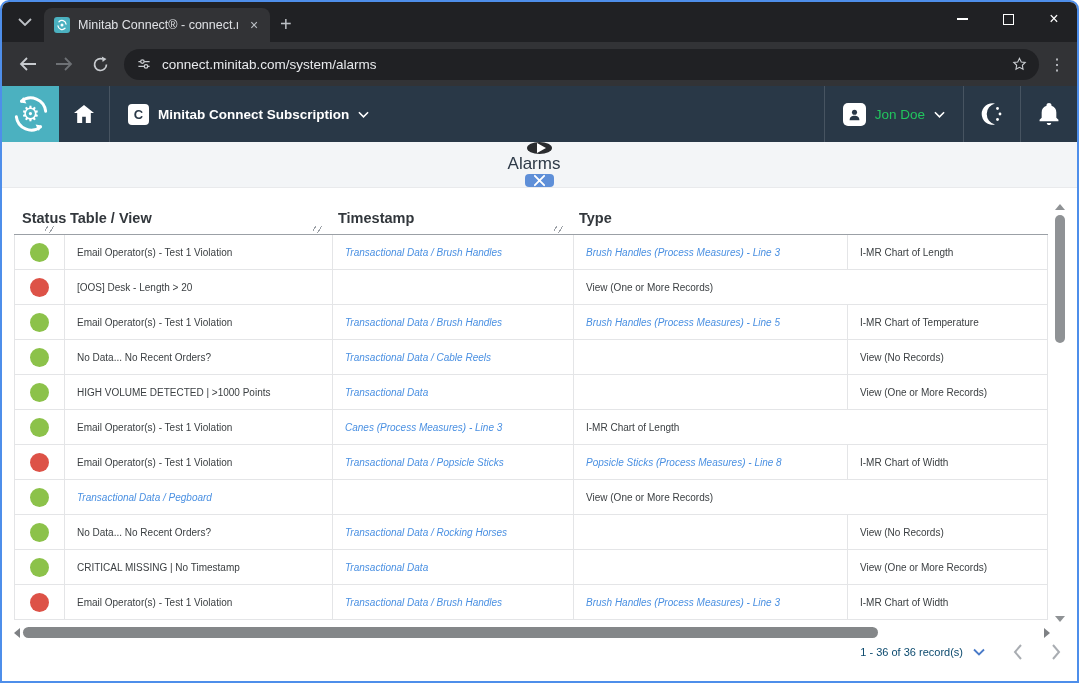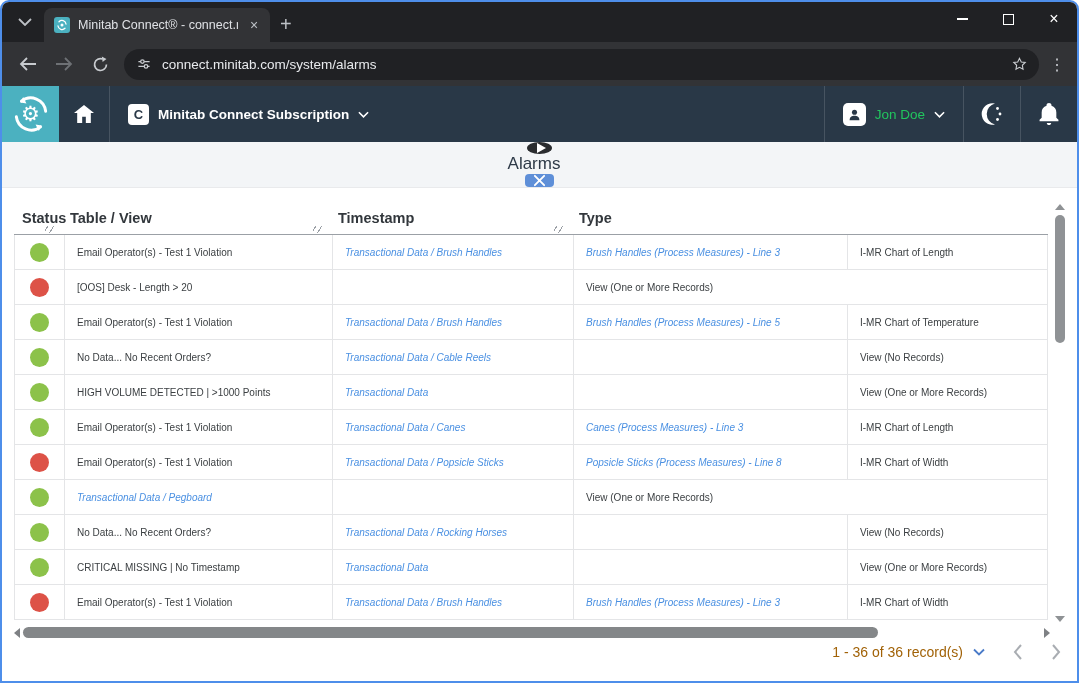--- a/index.html
+++ b/index.html
@@ -68,21 +68,21 @@
   .vscroll { position:absolute; right:11px; top:200px; width:12px; height:422px; }
   .vscroll .arrow-up { position:absolute; top:2px; left:1px; width:0; height:0; border-left:5px solid transparent; border-right:5px solid transparent; border-bottom:6px solid #8F9295; }
   .vscroll .thumb { position:absolute; top:13px; left:1px; width:10px; height:128px; background:#8F9295; border-radius:5px; }
   .vscroll .arrow-dn { position:absolute; bottom:2px; left:1px; width:0; height:0; border-left:5px solid transparent; border-right:5px solid transparent; border-top:6px solid #8F9295; }
   .hscroll { position:absolute; left:12px; top:624px; width:1036px; height:13px; }
   .hscroll .arrow-l { position:absolute; left:0; top:2px; width:0; height:0; border-top:5px solid transparent; border-bottom:5px solid transparent; border-right:6px solid #7E8184; }
   .hscroll .thumb { position:absolute; left:9px; top:1px; width:855px; height:11px; background:#848789; border-radius:6px; }
   .hscroll .arrow-r { position:absolute; right:0; top:2px; width:0; height:0; border-top:5px solid transparent; border-bottom:5px solid transparent; border-left:6px solid #7E8184; }
   
   .pager { position:absolute; right:16px; top:638px; height:24px; display:flex; align-items:center; gap:10px; }
-  .pager-label { color:#a16207; font-size:14px; }
+  .pager-label { color:#0c4a6e; font-size:11px; }
   .pager-gap { width:8px; }
   svg { display:block; }
 </style>
 </head>
 <body>
 
 <div class="window">
 
   <div class="tabstrip">
     <div class="tab-search">
@@ -274,21 +274,20 @@
       <div class="td">HIGH VOLUME DETECTED | &gt;1000 Points</div>
       <div class="td td-link">Transactional Data</div>
       <div class="td td-link"></div>
       <div class="td">View (One or More Records)</div>
     </div>
         <div class="tr">
       <div class="td td-status">
             <span class="dot green"></span>
           </div>
       <div class="td">Email Operator(s) - Test 1 Violation</div>
-      <div class="td td-link">Transactional Data / Canes</div>
       <div class="td td-link">Canes (Process Measures) - Line 3</div>
       <div class="td">I-MR Chart of Length</div>
     </div>
         <div class="tr">
       <div class="td td-status">
             <span class="dot red"></span>
           </div>
       <div class="td">Email Operator(s) - Test 1 Violation</div>
       <div class="td td-link">Transactional Data / Popsicle Sticks</div>
       <div class="td td-link">Popsicle Sticks (Process Measures) - Line 8</div>

